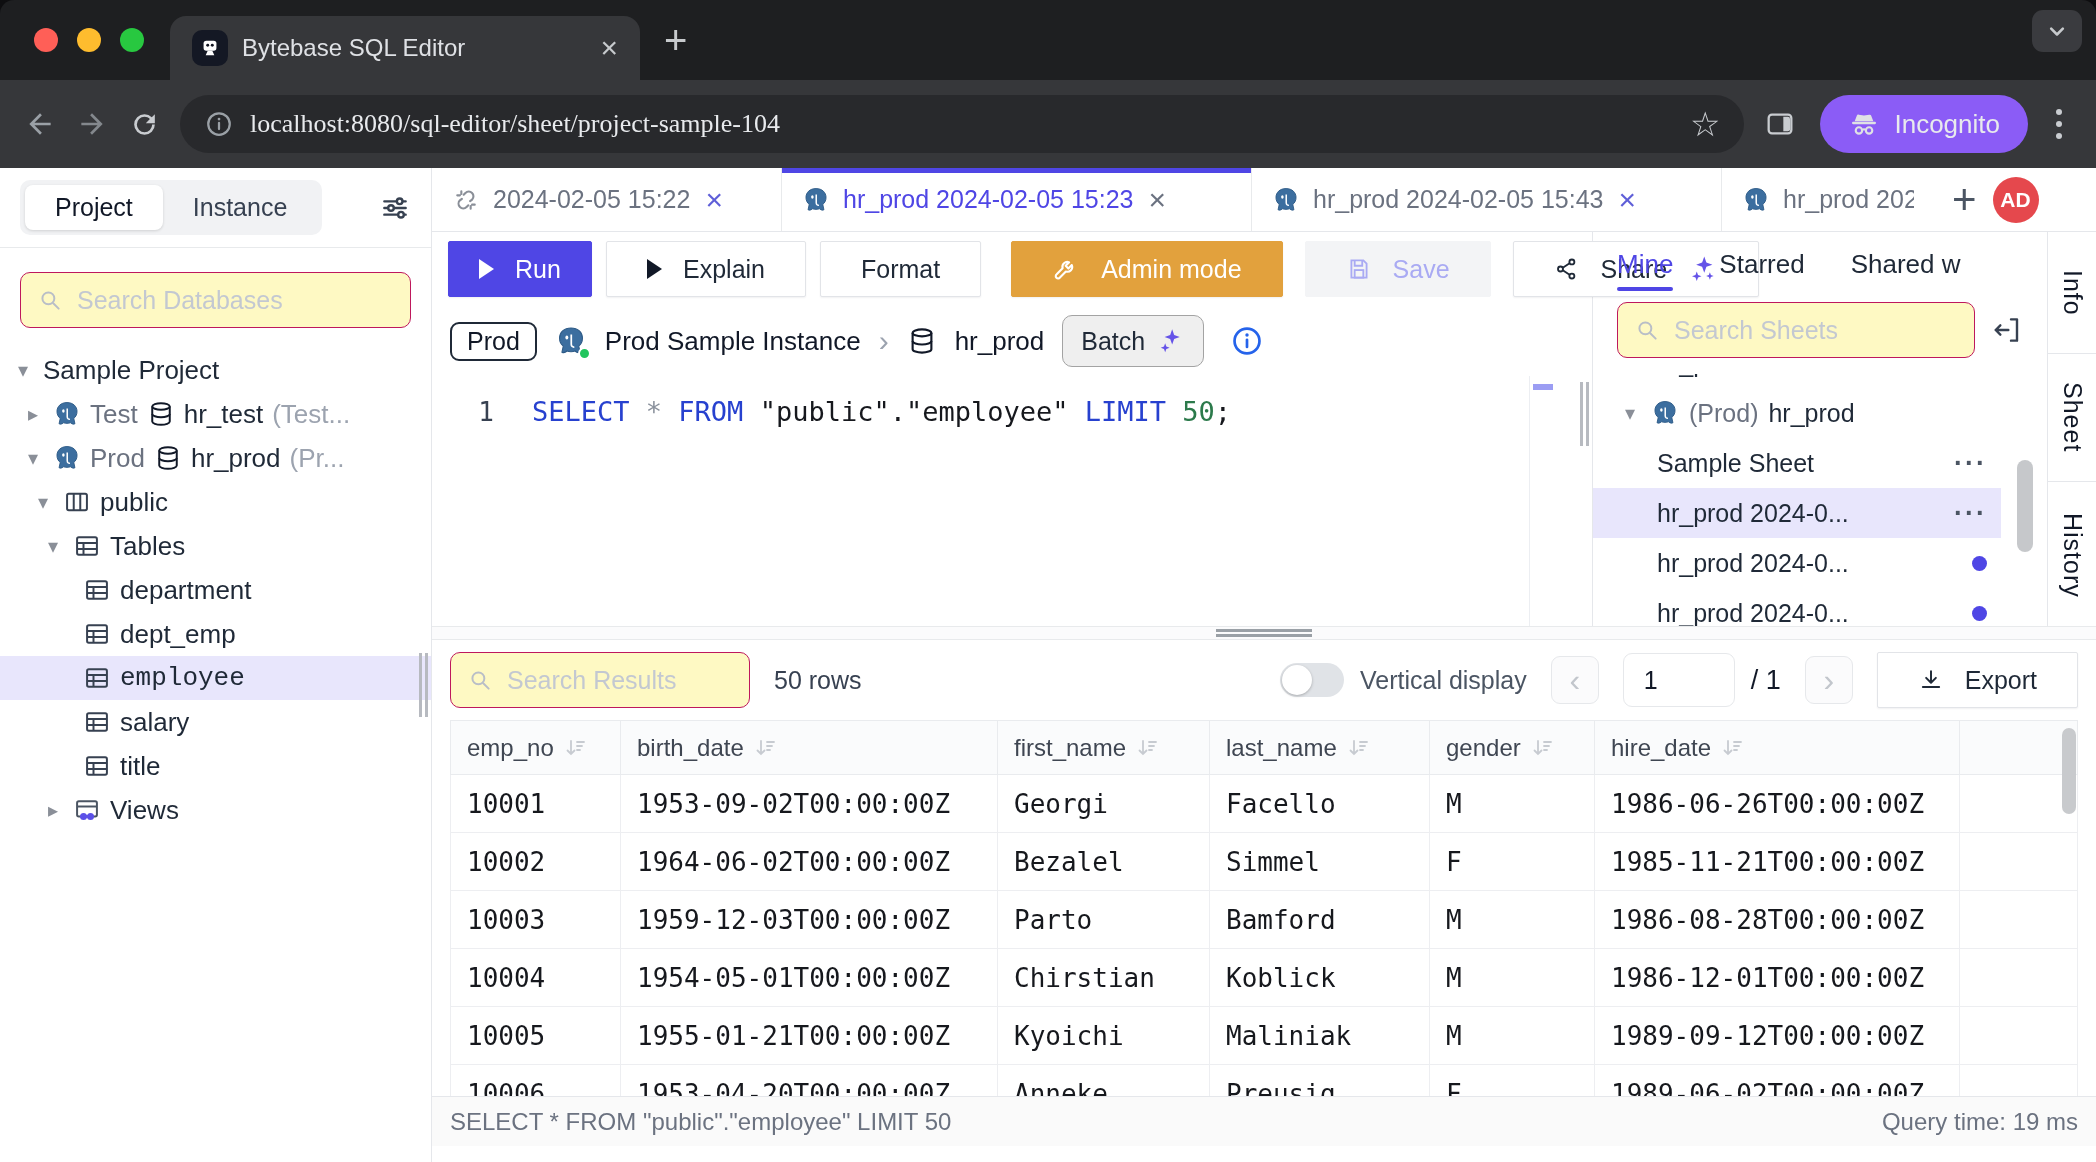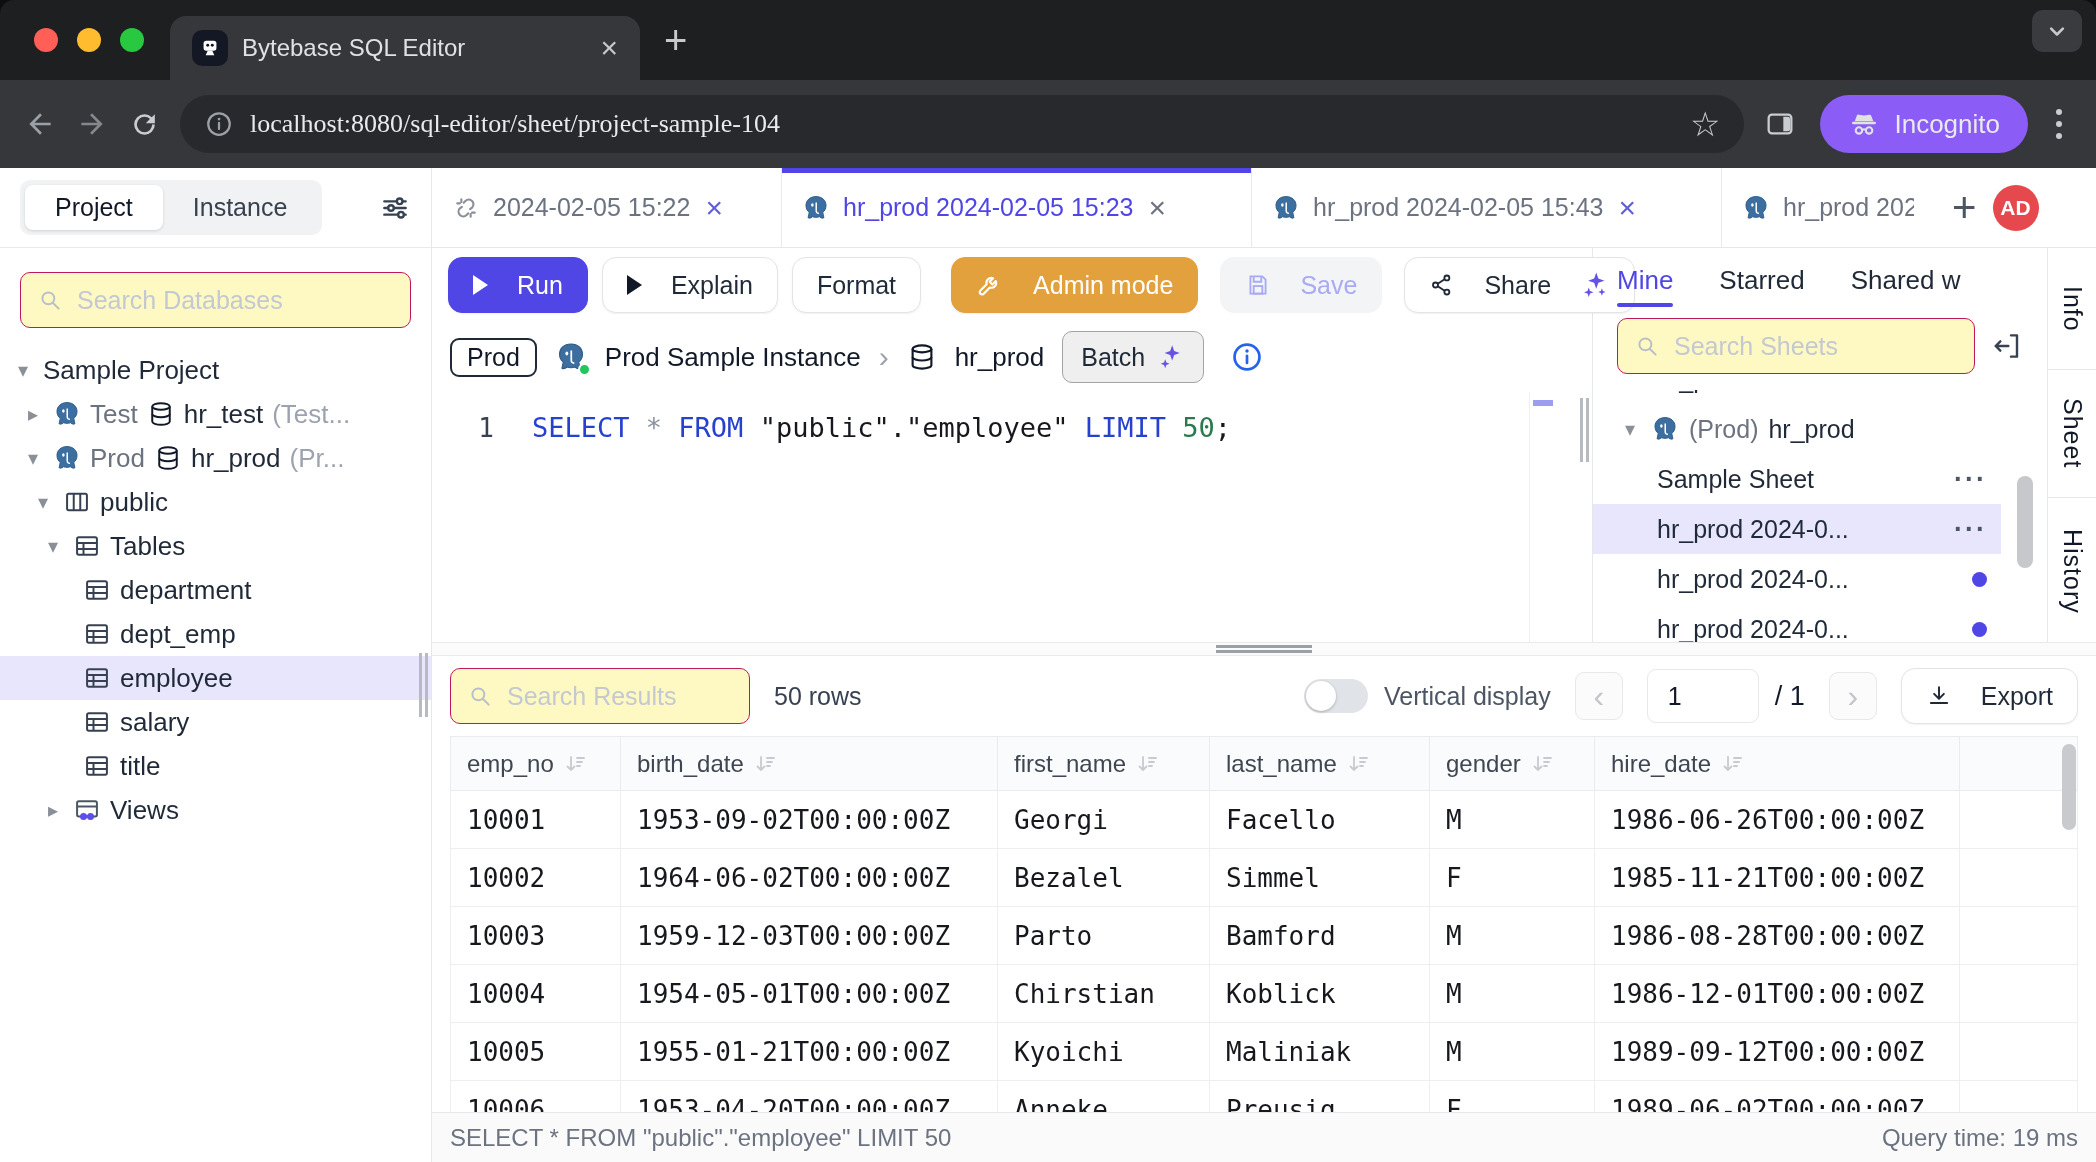--- a/index.html
+++ b/index.html
@@ -43,39 +43,39 @@
   .tree{flex:1;overflow:hidden;padding-top:6px;}
   .trow{height:44px;display:flex;align-items:center;gap:9px;font-size:26px;color:#1f2937;white-space:nowrap;overflow:hidden;}
   .trow.selected{background:#e8e6fc;}
   .caret{width:22px;flex:none;text-align:center;color:#8a8f98;font-size:20px;}
   .tenv{color:#6b7280;}.tsuffix{color:#9ca3af;}
   .ticon{display:flex;flex:none;}
   .grip-v{position:absolute;right:3px;width:9px;height:64px;border-left:3px solid #b7bac0;border-right:3px solid #b7bac0;}
   .sidebar .grip-v{top:485px;}
   
   .main{flex:1;display:flex;flex-direction:column;min-width:0;}
-  .tabbar{height:80px;flex:none;border-bottom:1px solid #e5e7eb;display:flex;align-items:stretch;}
+  .tabbar{height:64px;flex:none;border-bottom:1px solid #e5e7eb;display:flex;align-items:stretch;}
   #editor-tabs{display:flex;}
   .etab{display:flex;align-items:center;gap:13px;padding:0 20px;border-right:1px solid #e8eaec;font-size:25px;color:#6b7280;position:relative;overflow:hidden;white-space:nowrap;flex:none;}
   .etab:nth-child(1){width:350px}.etab:nth-child(2){width:470px}.etab:nth-child(3){width:470px}
   .etab:nth-child(4){width:212px;border-right:none;}
   .etab.active{color:#4f46e5;}
   .etab.active::before{content:'';position:absolute;top:0;left:0;right:0;height:5px;background:#4f46e5;}
   .tab-icon{display:flex;flex:none;}
   .tab-label{overflow:hidden;}
   .tab-close{font-size:30px;color:#5f5fd8;line-height:1;margin-left:2px;}
   .etab.active .tab-close{color:#6b7280;}
   .plus-tab{align-self:center;font-size:42px;color:#4b5563;margin-left:18px;font-weight:300;line-height:1;}
   .tb-avatar{align-self:center;width:46px;height:46px;border-radius:50%;background:#e5484d;color:#fff;font-size:21px;font-weight:700;display:flex;align-items:center;justify-content:center;margin-left:16px;margin-right:14px;flex:none;}
   
   .upper{height:394px;flex:none;display:flex;min-width:0;}
   .editor-col{flex:1;display:flex;flex-direction:column;border-right:1px solid #e5e7eb;position:relative;min-width:0;}
   .editor-col .grip-v{top:150px;}
   .ed-toolbar{height:74px;flex:none;display:flex;align-items:center;padding:0 16px;}
-  .btn{height:56px;border-radius:14px;border:1px solid #e2e4e8;background:#fff;display:inline-flex;align-items:center;gap:29px;padding:0 24px;font-size:25px;color:#1f2937;box-shadow:0 1px 2px rgba(16,24,40,.06);white-space:nowrap;}
+  .btn{height:56px;border-radius:2px;border:1px solid #e2e4e8;background:#fff;display:inline-flex;align-items:center;gap:21px;padding:0 40px;font-size:25px;color:#1f2937;box-shadow:0 1px 2px rgba(16,24,40,.06);white-space:nowrap;}
   .tri{width:0;height:0;border-left:15px solid currentColor;border-top:10px solid transparent;border-bottom:10px solid transparent;flex:none;}
   .btn-run{background:#4f46e5;border-color:#4f46e5;color:#fff;width:144px;justify-content:center;margin-right:14px;}
   .btn-explain{margin-right:14px;}
   .btn-admin{background:#e2a13d;border-color:#e2a13d;color:#fff;margin-left:30px;}
   .btn-save{background:#f3f4f6;border-color:#f3f4f6;color:#a9aaf3;box-shadow:none;margin-left:22px;}
   .btn-share{margin-left:22px;}
   .breadcrumb{height:70px;flex:none;display:flex;align-items:center;gap:18px;padding:0 18px;font-size:26px;}
   .env-chip{border:2px solid #1f2937;border-radius:9px;padding:3px 15px;font-size:25px;color:#111827;}
   .pg-wrap{position:relative;display:flex;flex:none;}
   .status-dot{position:absolute;right:-4px;bottom:-3px;width:13px;height:13px;border-radius:50%;background:#22c55e;border:2px solid #fff;}
@@ -327,21 +327,21 @@
           <div class="trow" style="padding-left: 52px;">
             <span class="caret"></span>
             <span class="ticon">
               <svg viewBox="0 0 24 24" width="28" height="28" fill="none" stroke="#374151" stroke-width="1.7">
                 <rect x="3.5" y="4.5" width="17" height="15" rx="1.5"></rect>
                 <path d="M3.5 9.5h17M3.5 14.5h17M9 9.5v10"></path>
               </svg>
             </span>
             <span>dept_emp</span>
           </div>
-          <div class="trow selected" style="padding-left: 52px;">
+          <div class="trow selected" style="padding-left: 52px; font-family: Liberation Mono, monospace;">
             <span class="caret"></span>
             <span class="ticon">
               <svg viewBox="0 0 24 24" width="28" height="28" fill="none" stroke="#374151" stroke-width="1.7">
                 <rect x="3.5" y="4.5" width="17" height="15" rx="1.5"></rect>
                 <path d="M3.5 9.5h17M3.5 14.5h17M9 9.5v10"></path>
               </svg>
             </span>
             <span>employee</span>
           </div>
           <div class="trow" style="padding-left: 52px;">

